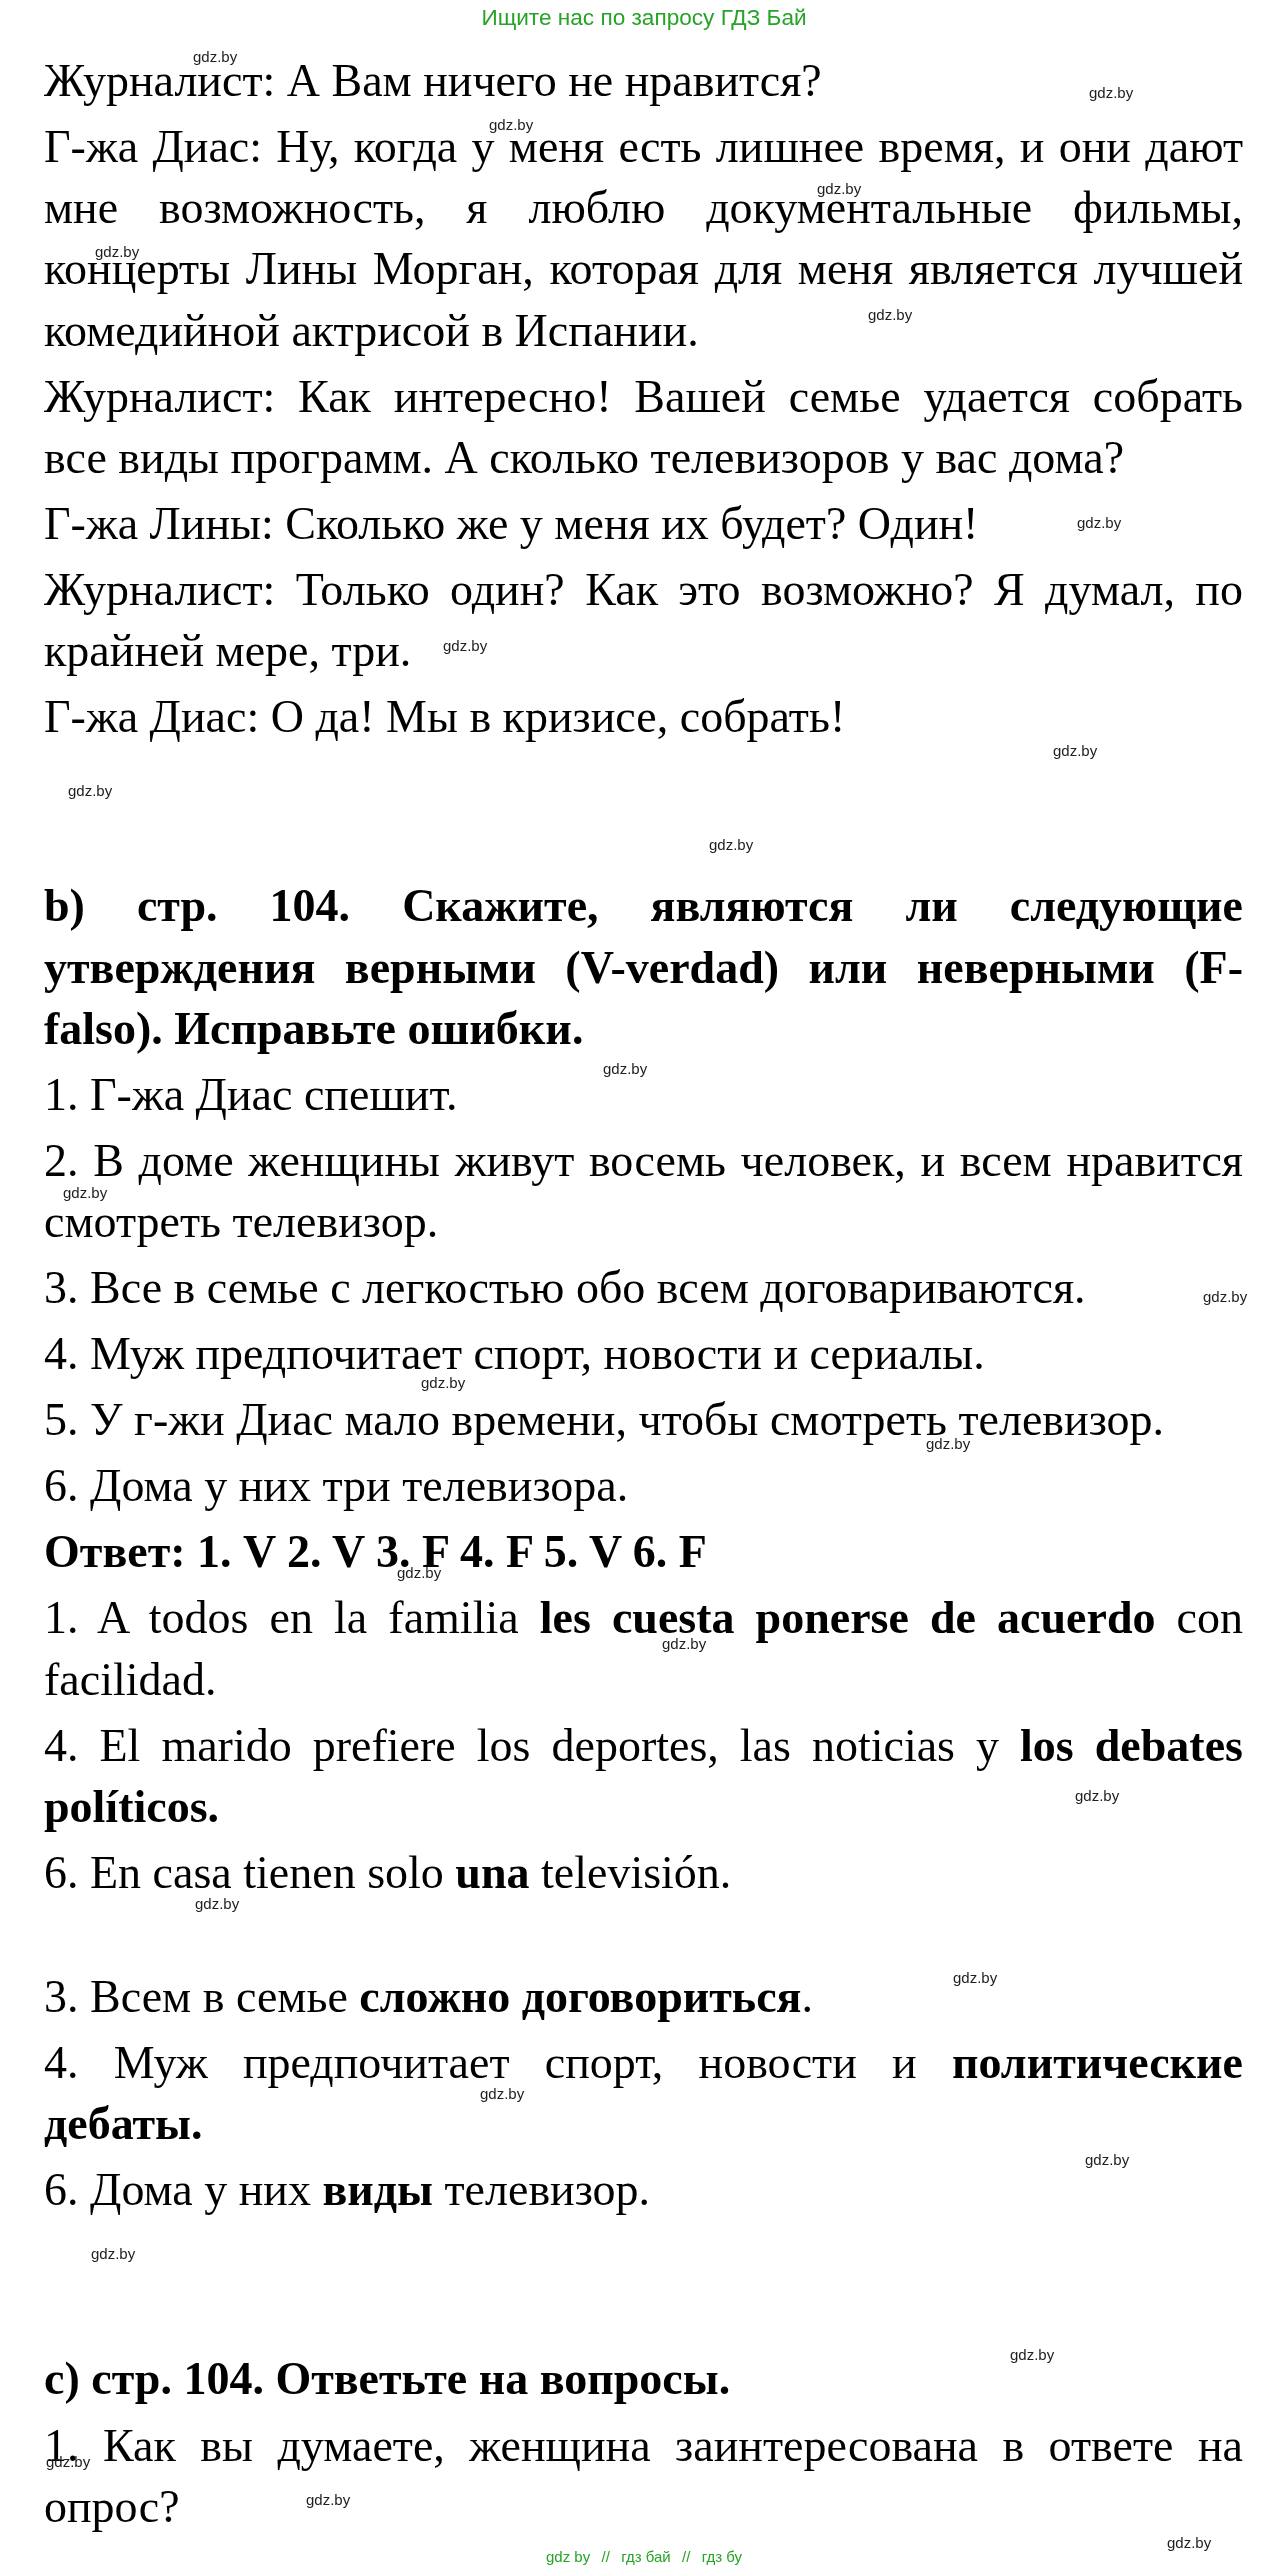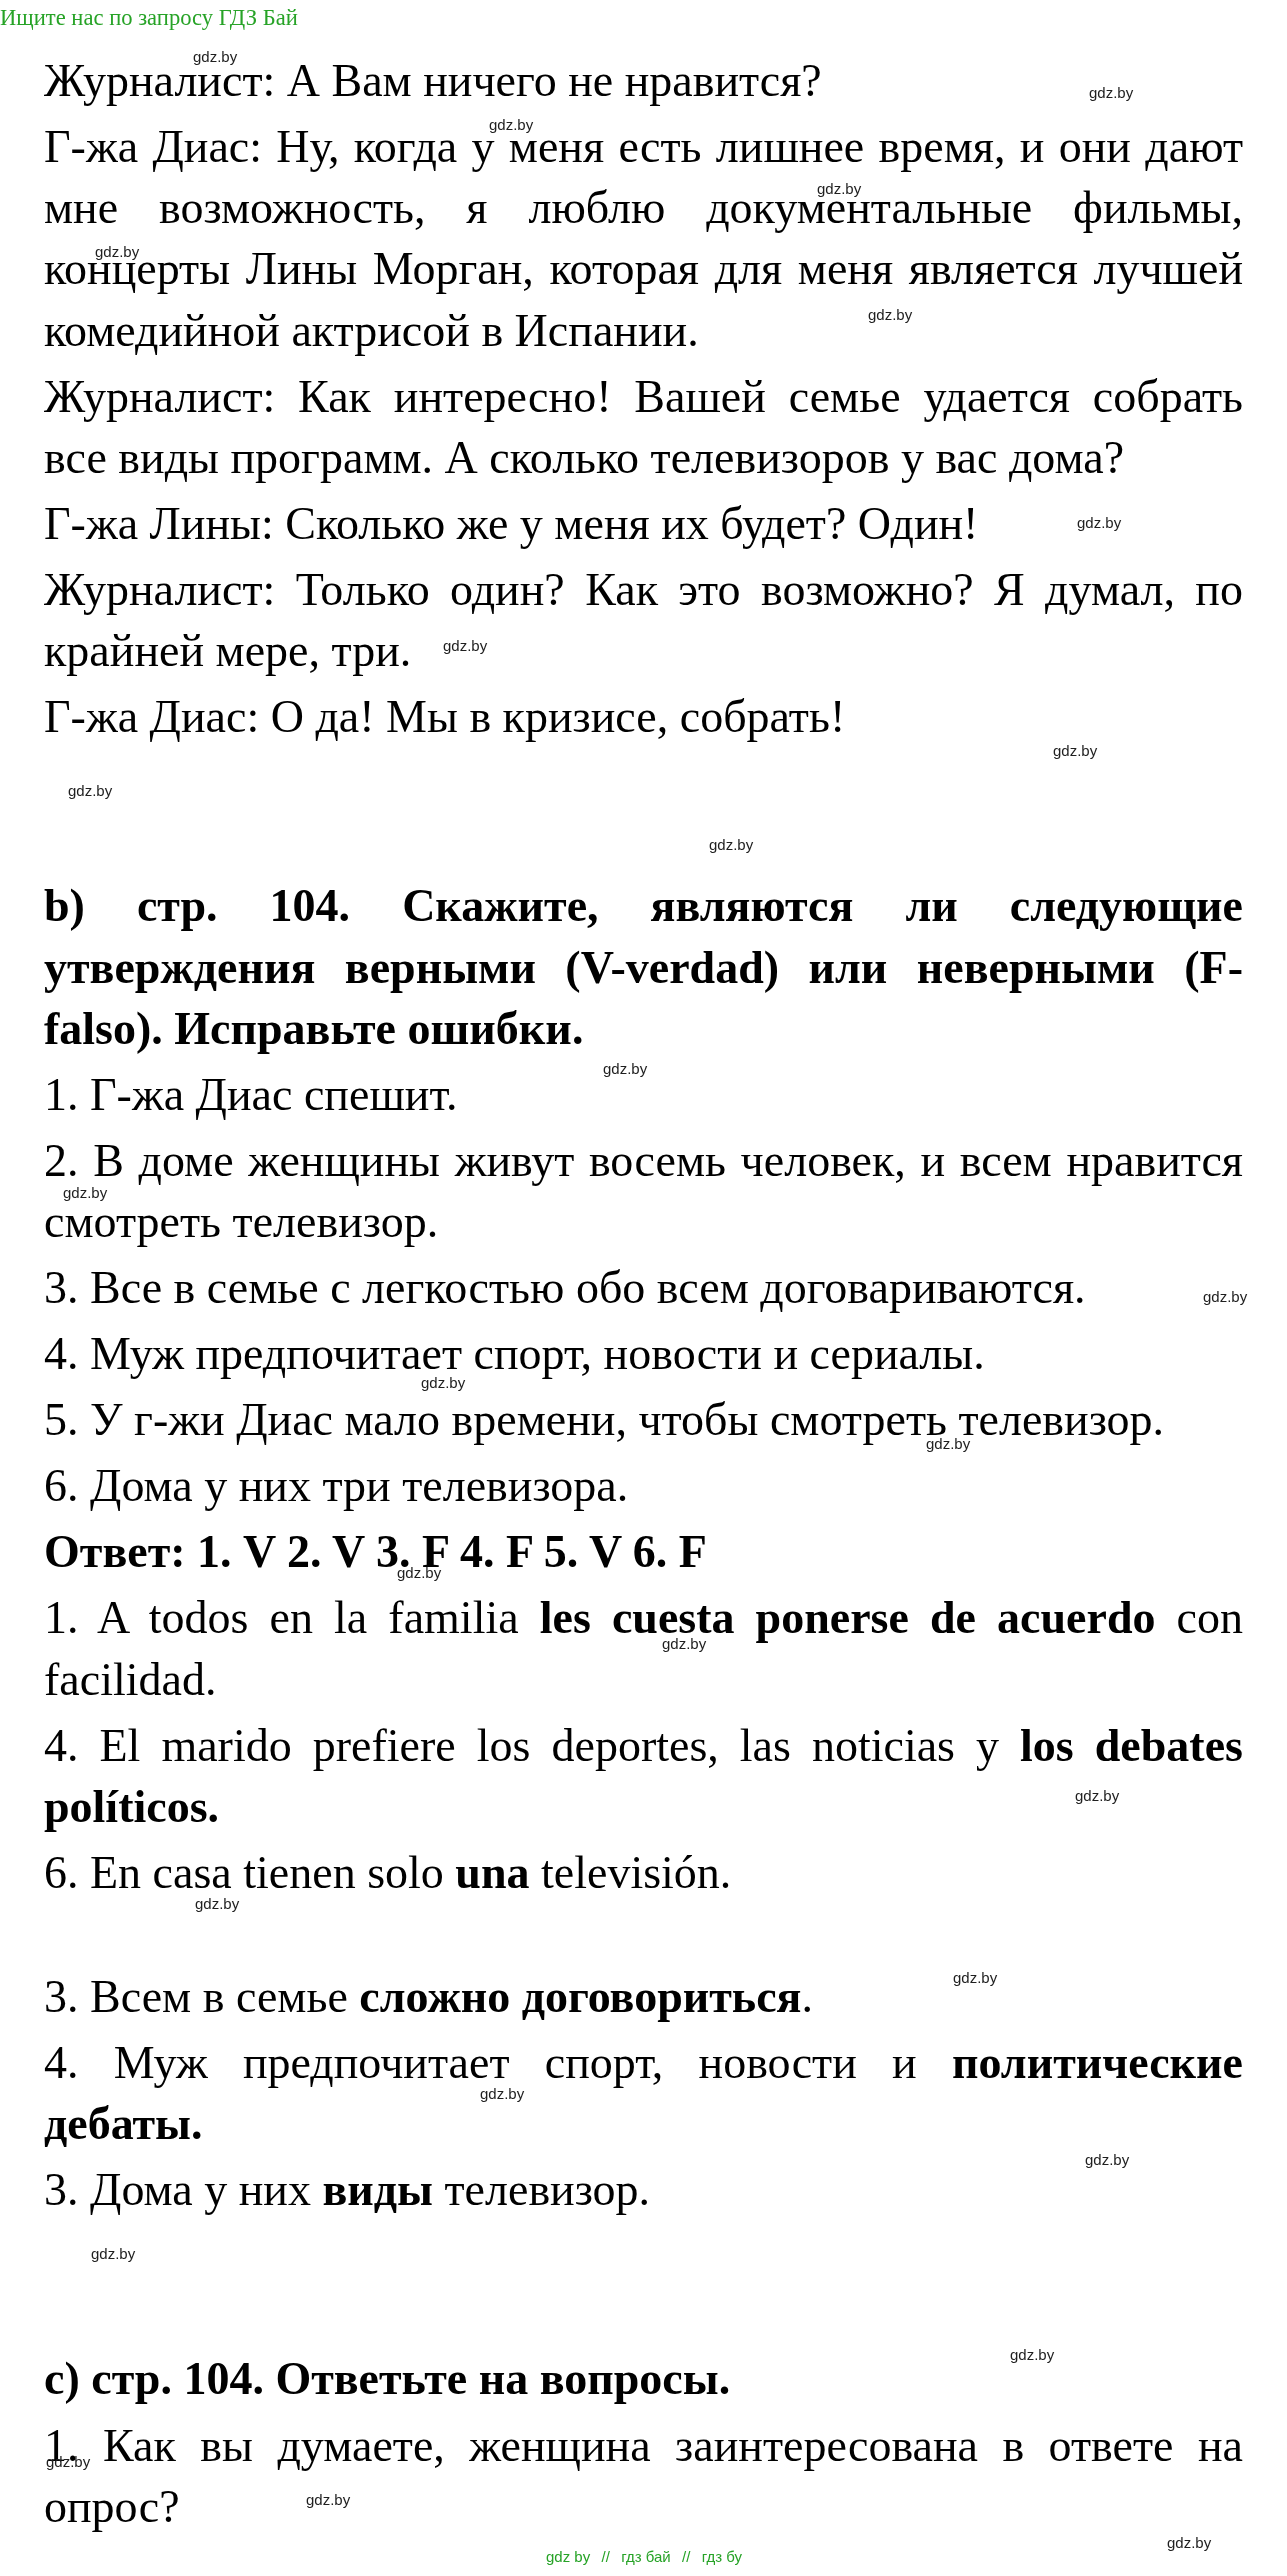--- a/index.html
+++ b/index.html
@@ -13,22 +13,22 @@
     position: relative;
     overflow: hidden;
     font-family: "Liberation Serif", serif;
     color: #000;
   }
   .top-banner {
     position: absolute;
     top: 4.9px;
     left: 0;
     width: 100%;
-    text-align: left;
-    font-family: Liberation Serif, serif;
+    text-align: center;
+    font-family: Liberation Sans, sans-serif;
     font-size: 22.6px;
     color: #27a327;
   }
   .content {
     position: absolute;
     top: 50px;
     left: 44px;
     width: 1199px;
   }
   .content p {
@@ -92,21 +92,21 @@
     <p><span>3. Все в семье с легкостью обо всем договариваются.</span></p>
     <p><span>4. Муж предпочитает спорт, новости и сериалы.</span></p>
     <p><span>5. У г-жи Диас мало времени, чтобы смотреть телевизор.</span></p>
     <p><span>6. Дома у них три телевизора.</span></p>
     <p><b>Ответ: 1. V 2. V 3. F 4. F 5. V 6. F</b></p>
     <p><span>1. A todos en la familia </span><b>les cuesta ponerse de acuerdo</b><span> con facilidad.</span></p>
     <p><span>4. El marido prefiere los deportes, las noticias y </span><b>los debates políticos.</b></p>
     <p><span>6. En casa tienen solo </span><b>una</b><span> televisión.</span></p>
     <p class="gap-md"><span>3. Всем в семье </span><b>сложно договориться</b><span>.</span></p>
     <p><span>4. Муж предпочитает спорт, новости и </span><b>политические дебаты.</b></p>
-    <p><span>3. Дома у них </span><b>виды</b><span> телевизор.</span></p>
+    <p><span>6. Дома у них </span><b>виды</b><span> телевизор.</span></p>
     <p class="gap-lg"><b>c) стр. 104. Ответьте на вопросы.</b></p>
     <p><span>1. Как вы думаете, женщина заинтересована в ответе на опрос?</span></p>
   </div>
 
 <div class="watermark-layer" id="watermarks">
     <span class="watermark" style="left: 193px; top: 48px;">gdz.by</span>
     <span class="watermark" style="left: 1089px; top: 84px;">gdz.by</span>
     <span class="watermark" style="left: 489px; top: 116px;">gdz.by</span>
     <span class="watermark" style="left: 817px; top: 180px;">gdz.by</span>
     <span class="watermark" style="left: 95px; top: 243px;">gdz.by</span>

